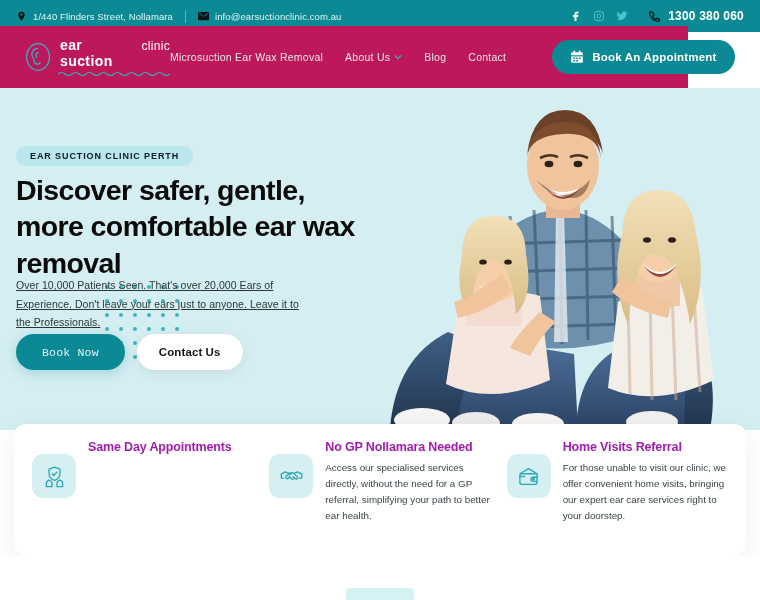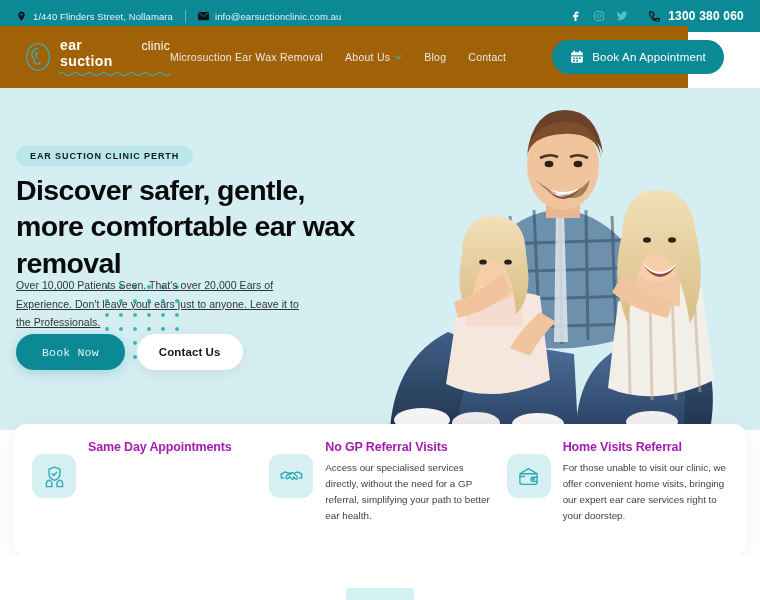--- a/index.html
+++ b/index.html
@@ -32,39 +32,39 @@
          justify-content: center; color: #ffffff; }
   .soc.ig { color: #4fb9c0; }
   .soc.tw { color: #4fc1c8; }
   .phone { display: flex; align-items: center; gap: 7px; color: #ffffff;
            font-size: 12px; font-weight: 700; letter-spacing: .2px; }
   .phone .ph-ico { width: 13px; height: 13px; display: inline-flex; color: #0a1417; }
 
   
   .header {
     position: absolute; top: 26px; left: 0; width: 688px; height: 62px;
-    background: #a16207; display: flex; align-items: center; padding: 0 20px;
+    background: #be185d; display: flex; align-items: center; padding: 0 20px;
   }
   .logo { display: flex; align-items: center; gap: 6px; position: relative; }
   .logo-ear { width: 38px; height: 38px; color: #2fb4bd; }
   .logo-txt { display: flex; flex-direction: column; position: relative; margin-left: -4px; }
   .logo-row { display: flex; align-items: baseline; gap: 4px; }
   .logo-bold { color: #ffffff; font-size: 14px; font-weight: 600; letter-spacing: .4px; }
   .logo-light { color: #ffffff; font-size: 12px; font-weight: 300; letter-spacing: .3px; }
   .logo-wave { margin-top: 2px; height: 6px; width: 112px; color: #2fb4bd; margin-left: -2px; }
 
   .nav { margin-left: auto; display: flex; align-items: center; gap: 22px; }
   .nav-item { color: #e8e8e8; font-size: 10.5px; letter-spacing: .25px;
               display: flex; align-items: center; gap: 4px; white-space: nowrap; cursor: pointer; }
   .chev { width: 8px; height: 6px; color: #2fb4bd; display: inline-block; }
   .cta-btn {
     margin-left: 24px; background: #0b8a95; color: #ffffff;
     border-radius: 22px; height: 34px; padding: 0 18px;
     display: flex; align-items: center; gap: 8px;
-    font-size: 11.5px; font-weight: 400; letter-spacing: .2px;
+    font-size: 11.5px; font-weight: 700; letter-spacing: .2px;
     cursor: pointer; border: none; white-space: nowrap;
   }
   .cta-btn .cal { width: 14px; height: 14px; color: #ffffff; display: inline-flex; }
 
   
   .hero {
     position: absolute; top: 88px; left: 0; width: 760px; height: 342px;
     background: #d5eef2; overflow: hidden;
   }
   .hero-inner { position: relative; width: 760px; height: 342px; }
@@ -407,21 +407,21 @@
           <path d="M3 13l5-3 5 2 3-1 3 1 5-2 5 3"></path>
           <path d="M13 12l-4 4a1.8 1.8 0 0 0 2.5 2.5l2-2"></path>
           <path d="M13.5 16.5l2.5 2.5a1.8 1.8 0 0 0 2.5-2.5"></path>
           <path d="M18.5 16.5l2.5 2.5a1.8 1.8 0 0 0 2.5-2.5l-4.5-4.5"></path>
           <path d="M16 12l-3 2"></path>
           <path d="M3 13v5h3"></path>
             <path d="M29 13v5h-3"></path>
         </svg>
       </div>
       <div class="feat-body">
-        <div class="feat-title">No GP Referral Visits</div>
+        <div class="feat-title">No GP Nollamara Needed</div>
         <div class="feat-desc">Access our specialised services directly, without the need for a GP referral, simplifying your path to better ear health.</div>
       </div>
     </div>
 
     <div class="feat">
       <div class="feat-ico">
         <svg viewBox="0 0 32 32" fill="none" stroke="currentColor" stroke-width="1.7" stroke-linecap="round" stroke-linejoin="round">
           <path d="M5 12.5l11-6.5 11 6.5"></path>
           <rect x="5" y="12.5" width="22" height="13.5" rx="2.6"></rect>
           <path d="M27 17h-5.2a2.6 2.6 0 0 0 0 5.2H27"></path>

